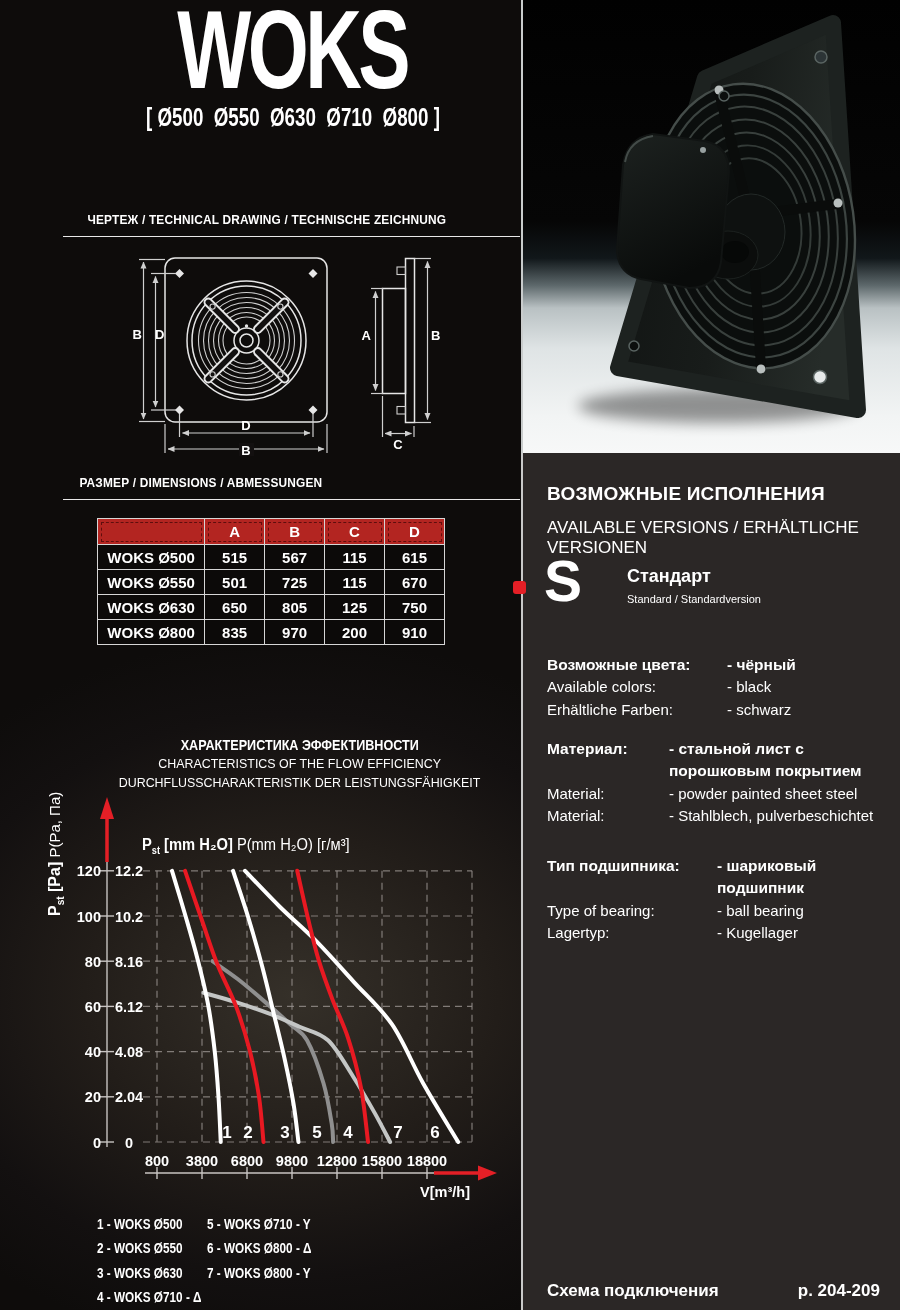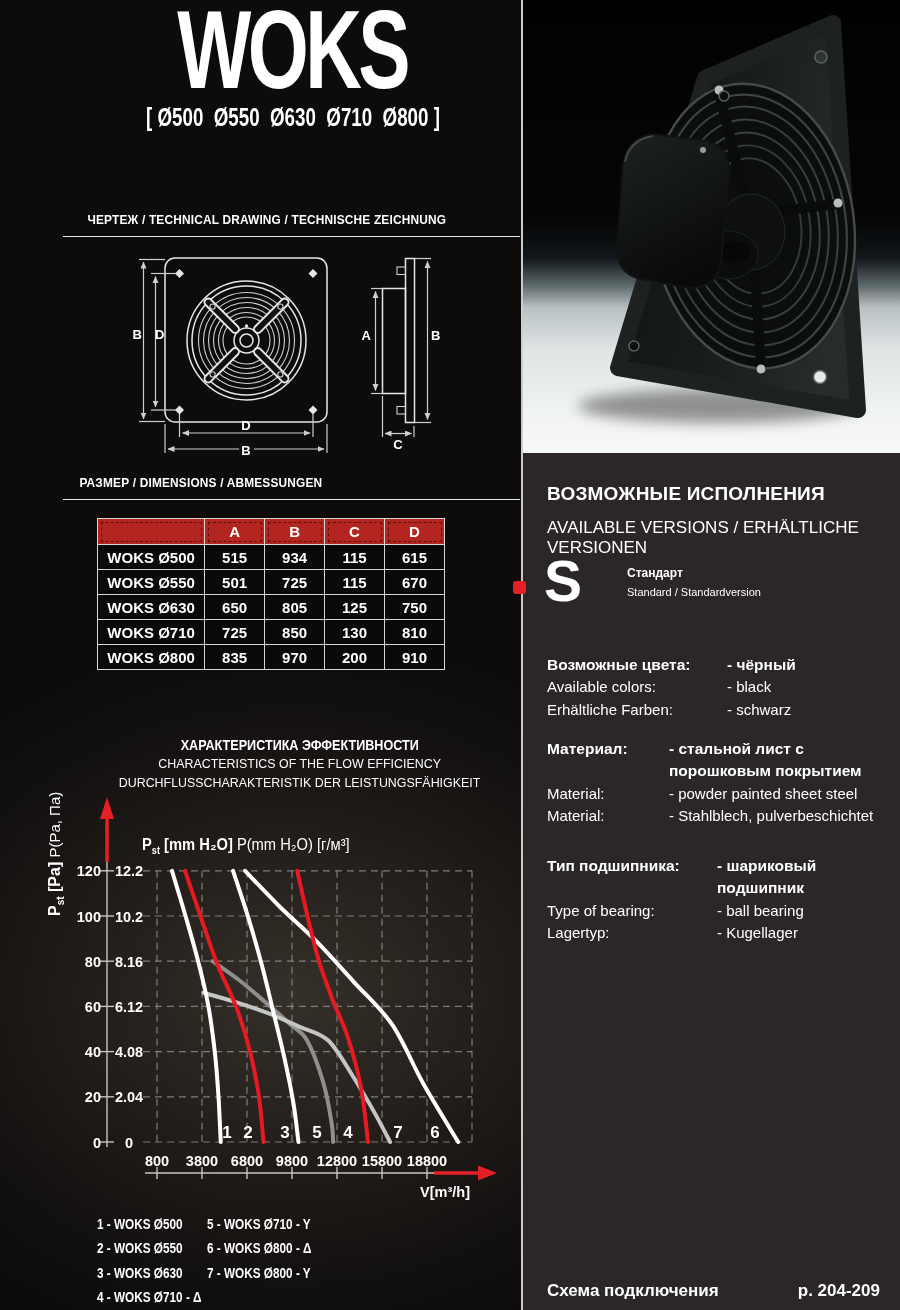--- a/index.html
+++ b/index.html
@@ -62,21 +62,21 @@
   
   .right-col{position:absolute;left:521px;top:0;width:379px;height:1310px;background:#2b2726;}
   .photo{position:absolute;left:0;top:0;width:379px;height:453px;border-left:2px solid #c9cccc;box-sizing:border-box;
       background:linear-gradient(180deg,#010101 0%,#060606 49%,#11171a 57%,#5d686b 63%,#b9c1c3 68%,#dfe4e5 77%,#f2f4f4 92%,#f7f8f8 100%);}
   .panel{position:absolute;left:0;top:453px;width:379px;height:857px;background:#2b2726;
       border-left:2px solid #c9c9c9;box-sizing:border-box;}
   .p-head-ru{position:absolute;left:24px;top:30px;font-size:19px;font-weight:bold;letter-spacing:.2px;}
   .p-head-int{position:absolute;left:24px;top:65px;font-size:17px;}
   .v-letter{position:absolute;left:21px;top:100px;font-size:57px;font-weight:bold;line-height:1;}
   .v-names{position:absolute;left:104px;top:113px;}
-  .v-ru{font-size:12px;font-weight:bold;}
+  .v-ru{font-size:18px;font-weight:bold;}
   .v-int{font-size:11px;margin-top:6px;}
   .spec-block{position:absolute;left:24px;right:8px;}
   #spec-0{top:201px;} #spec-1{top:285px;} #spec-2{top:402px;}
   .spec-row{display:flex;font-size:15px;line-height:22.4px;}
   .spec-row.bold{font-weight:bold;font-size:15.5px;}
   .spec-label{flex:none;}
   #spec-0 .spec-label{width:180px;} #spec-1 .spec-label{width:122px;} #spec-2 .spec-label{width:170px;}
   .spec-value{flex:1;}
   .p-footer{position:absolute;left:24px;right:20px;top:828px;display:flex;justify-content:space-between;
       font-size:17px;font-weight:bold;}
@@ -197,44 +197,37 @@
           <tr class="head">
             <td class="model"></td>
             <td class="val">A</td>
             <td class="val">B</td>
             <td class="val">C</td>
             <td class="val">D</td>
           </tr>
           <tr>
             <td class="model">WOKS Ø500</td>
             <td class="val">515</td>
-            <td class="val">934</td>
+            <td class="val">567</td>
             <td class="val">115</td>
             <td class="val">615</td>
           </tr>
           <tr>
             <td class="model">WOKS Ø550</td>
             <td class="val">501</td>
             <td class="val">725</td>
             <td class="val">115</td>
             <td class="val">670</td>
           </tr>
           <tr>
             <td class="model">WOKS Ø630</td>
             <td class="val">650</td>
             <td class="val">805</td>
             <td class="val">125</td>
             <td class="val">750</td>
-          </tr>
-          <tr>
-            <td class="model">WOKS Ø710</td>
-            <td class="val">725</td>
-            <td class="val">850</td>
-            <td class="val">130</td>
-            <td class="val">810</td>
           </tr>
           <tr>
             <td class="model">WOKS Ø800</td>
             <td class="val">835</td>
             <td class="val">970</td>
             <td class="val">200</td>
             <td class="val">910</td>
           </tr>
         </tbody>
     </table>

